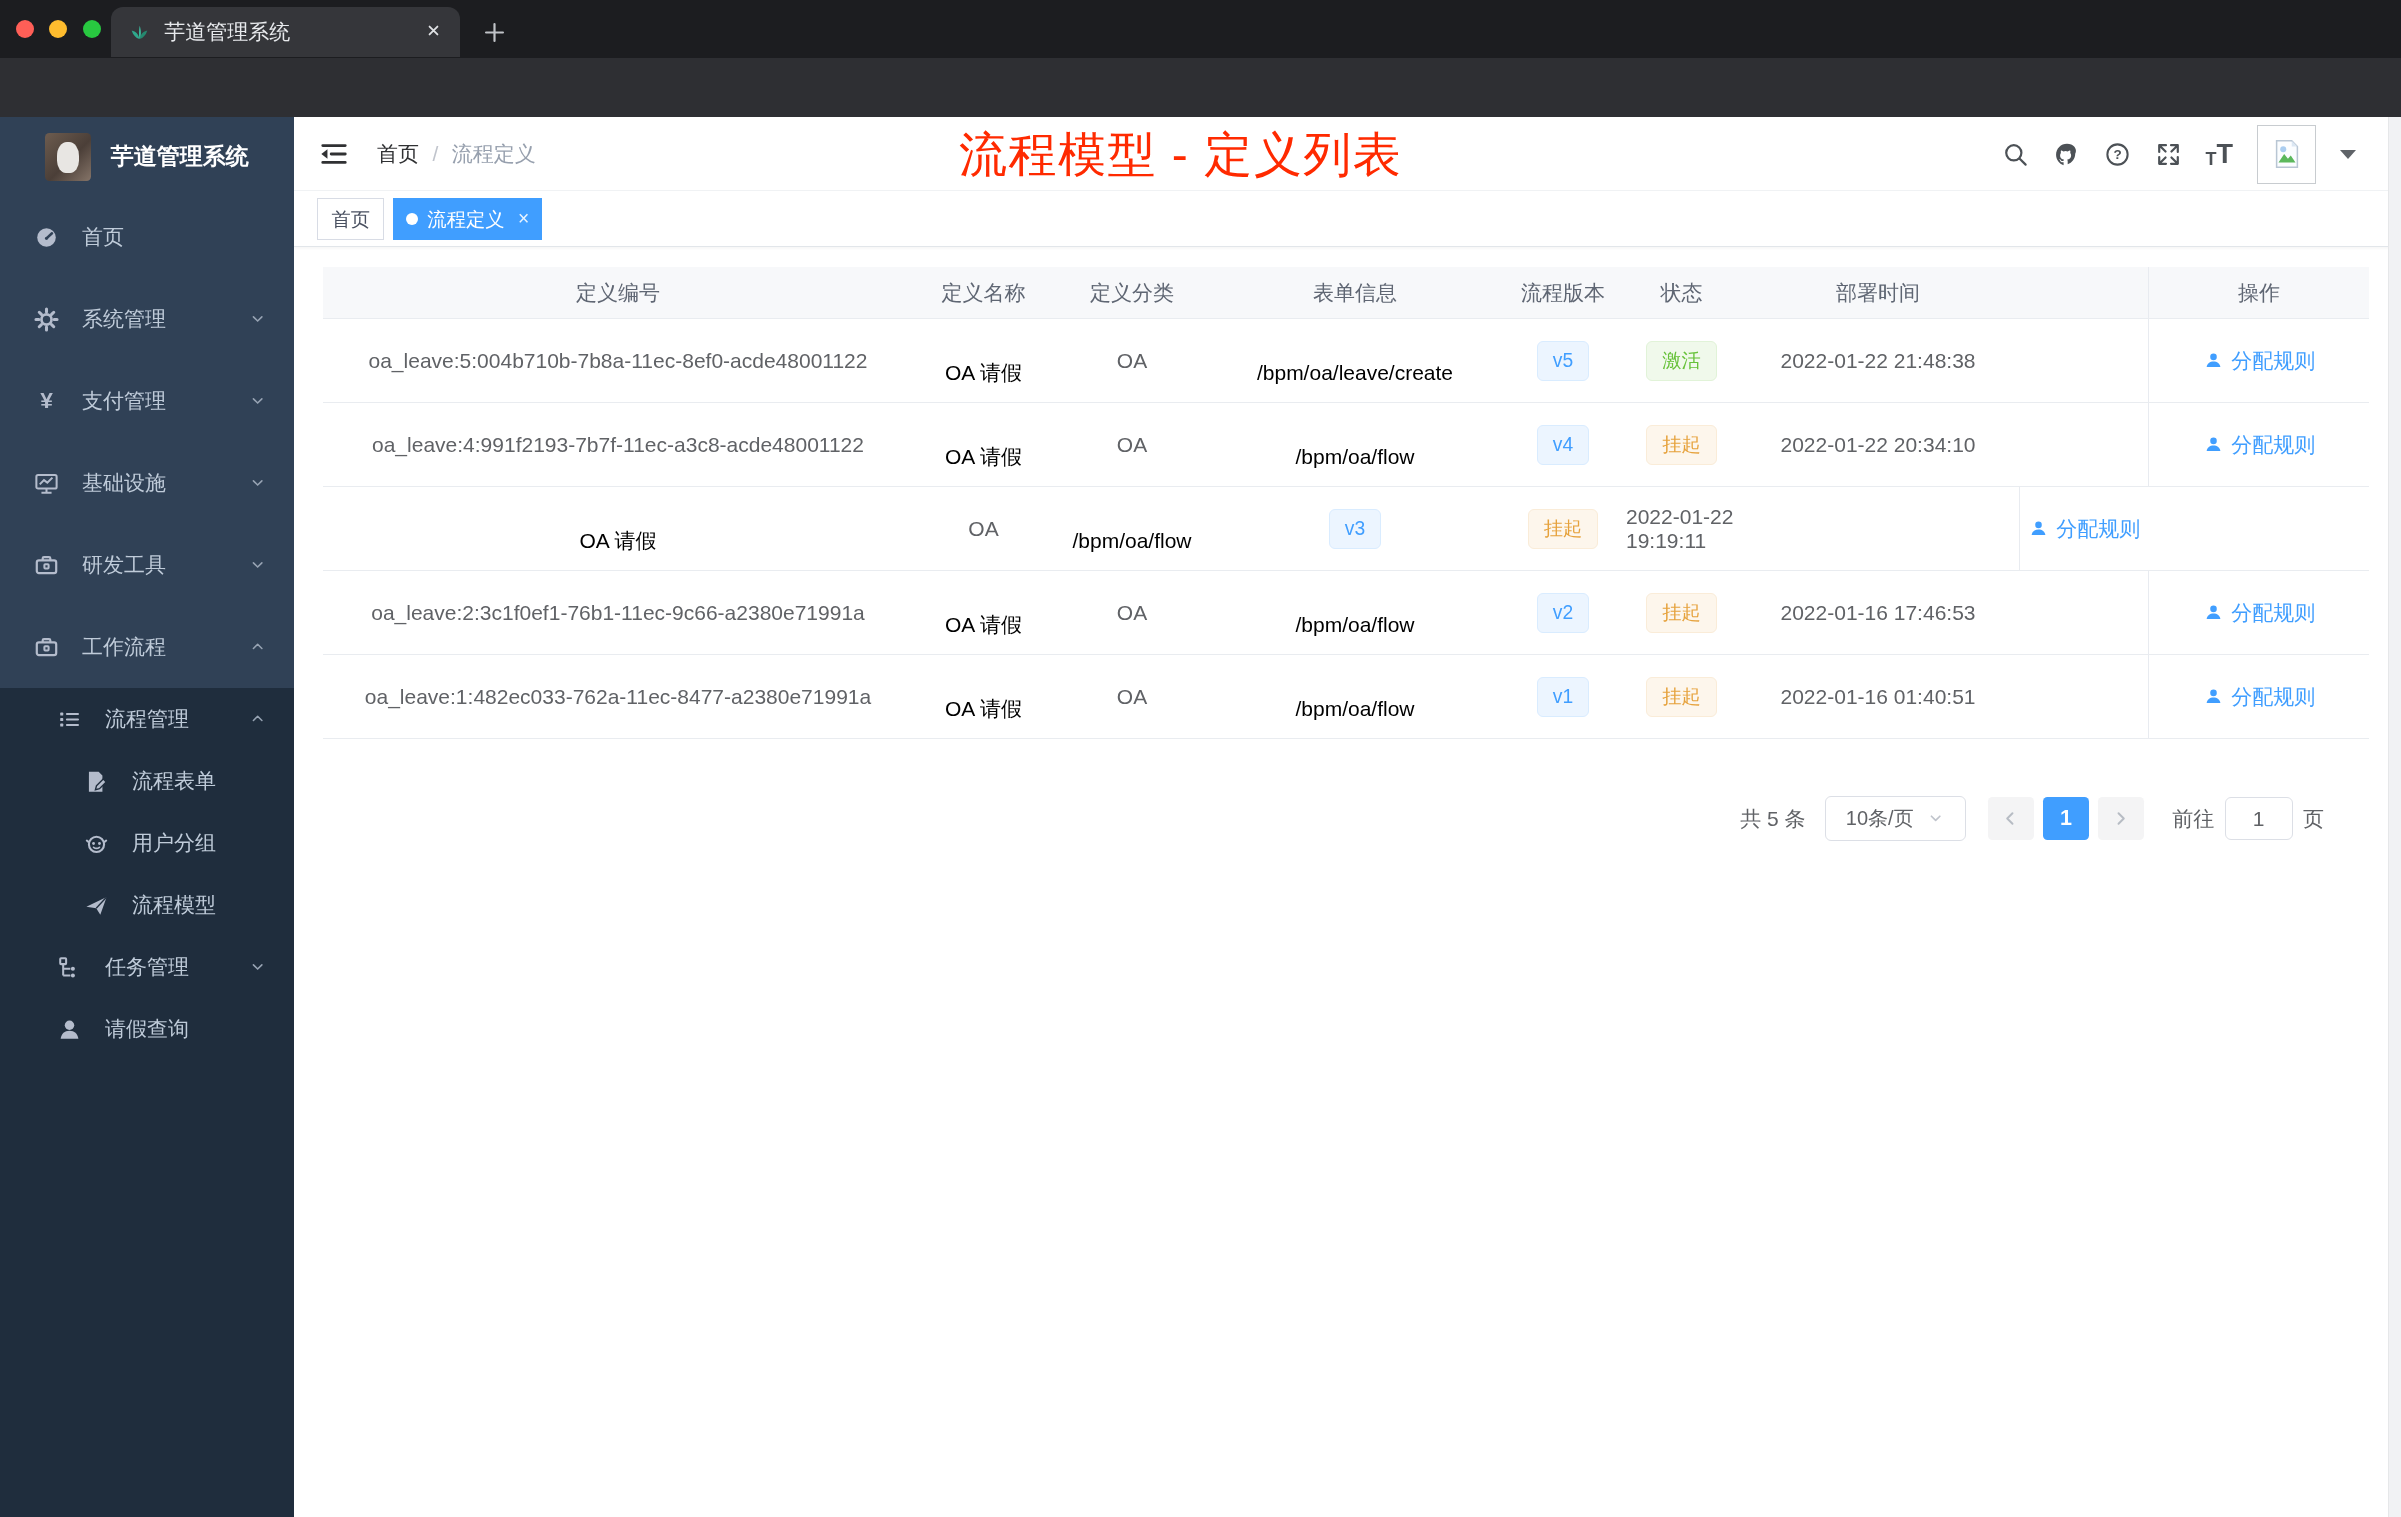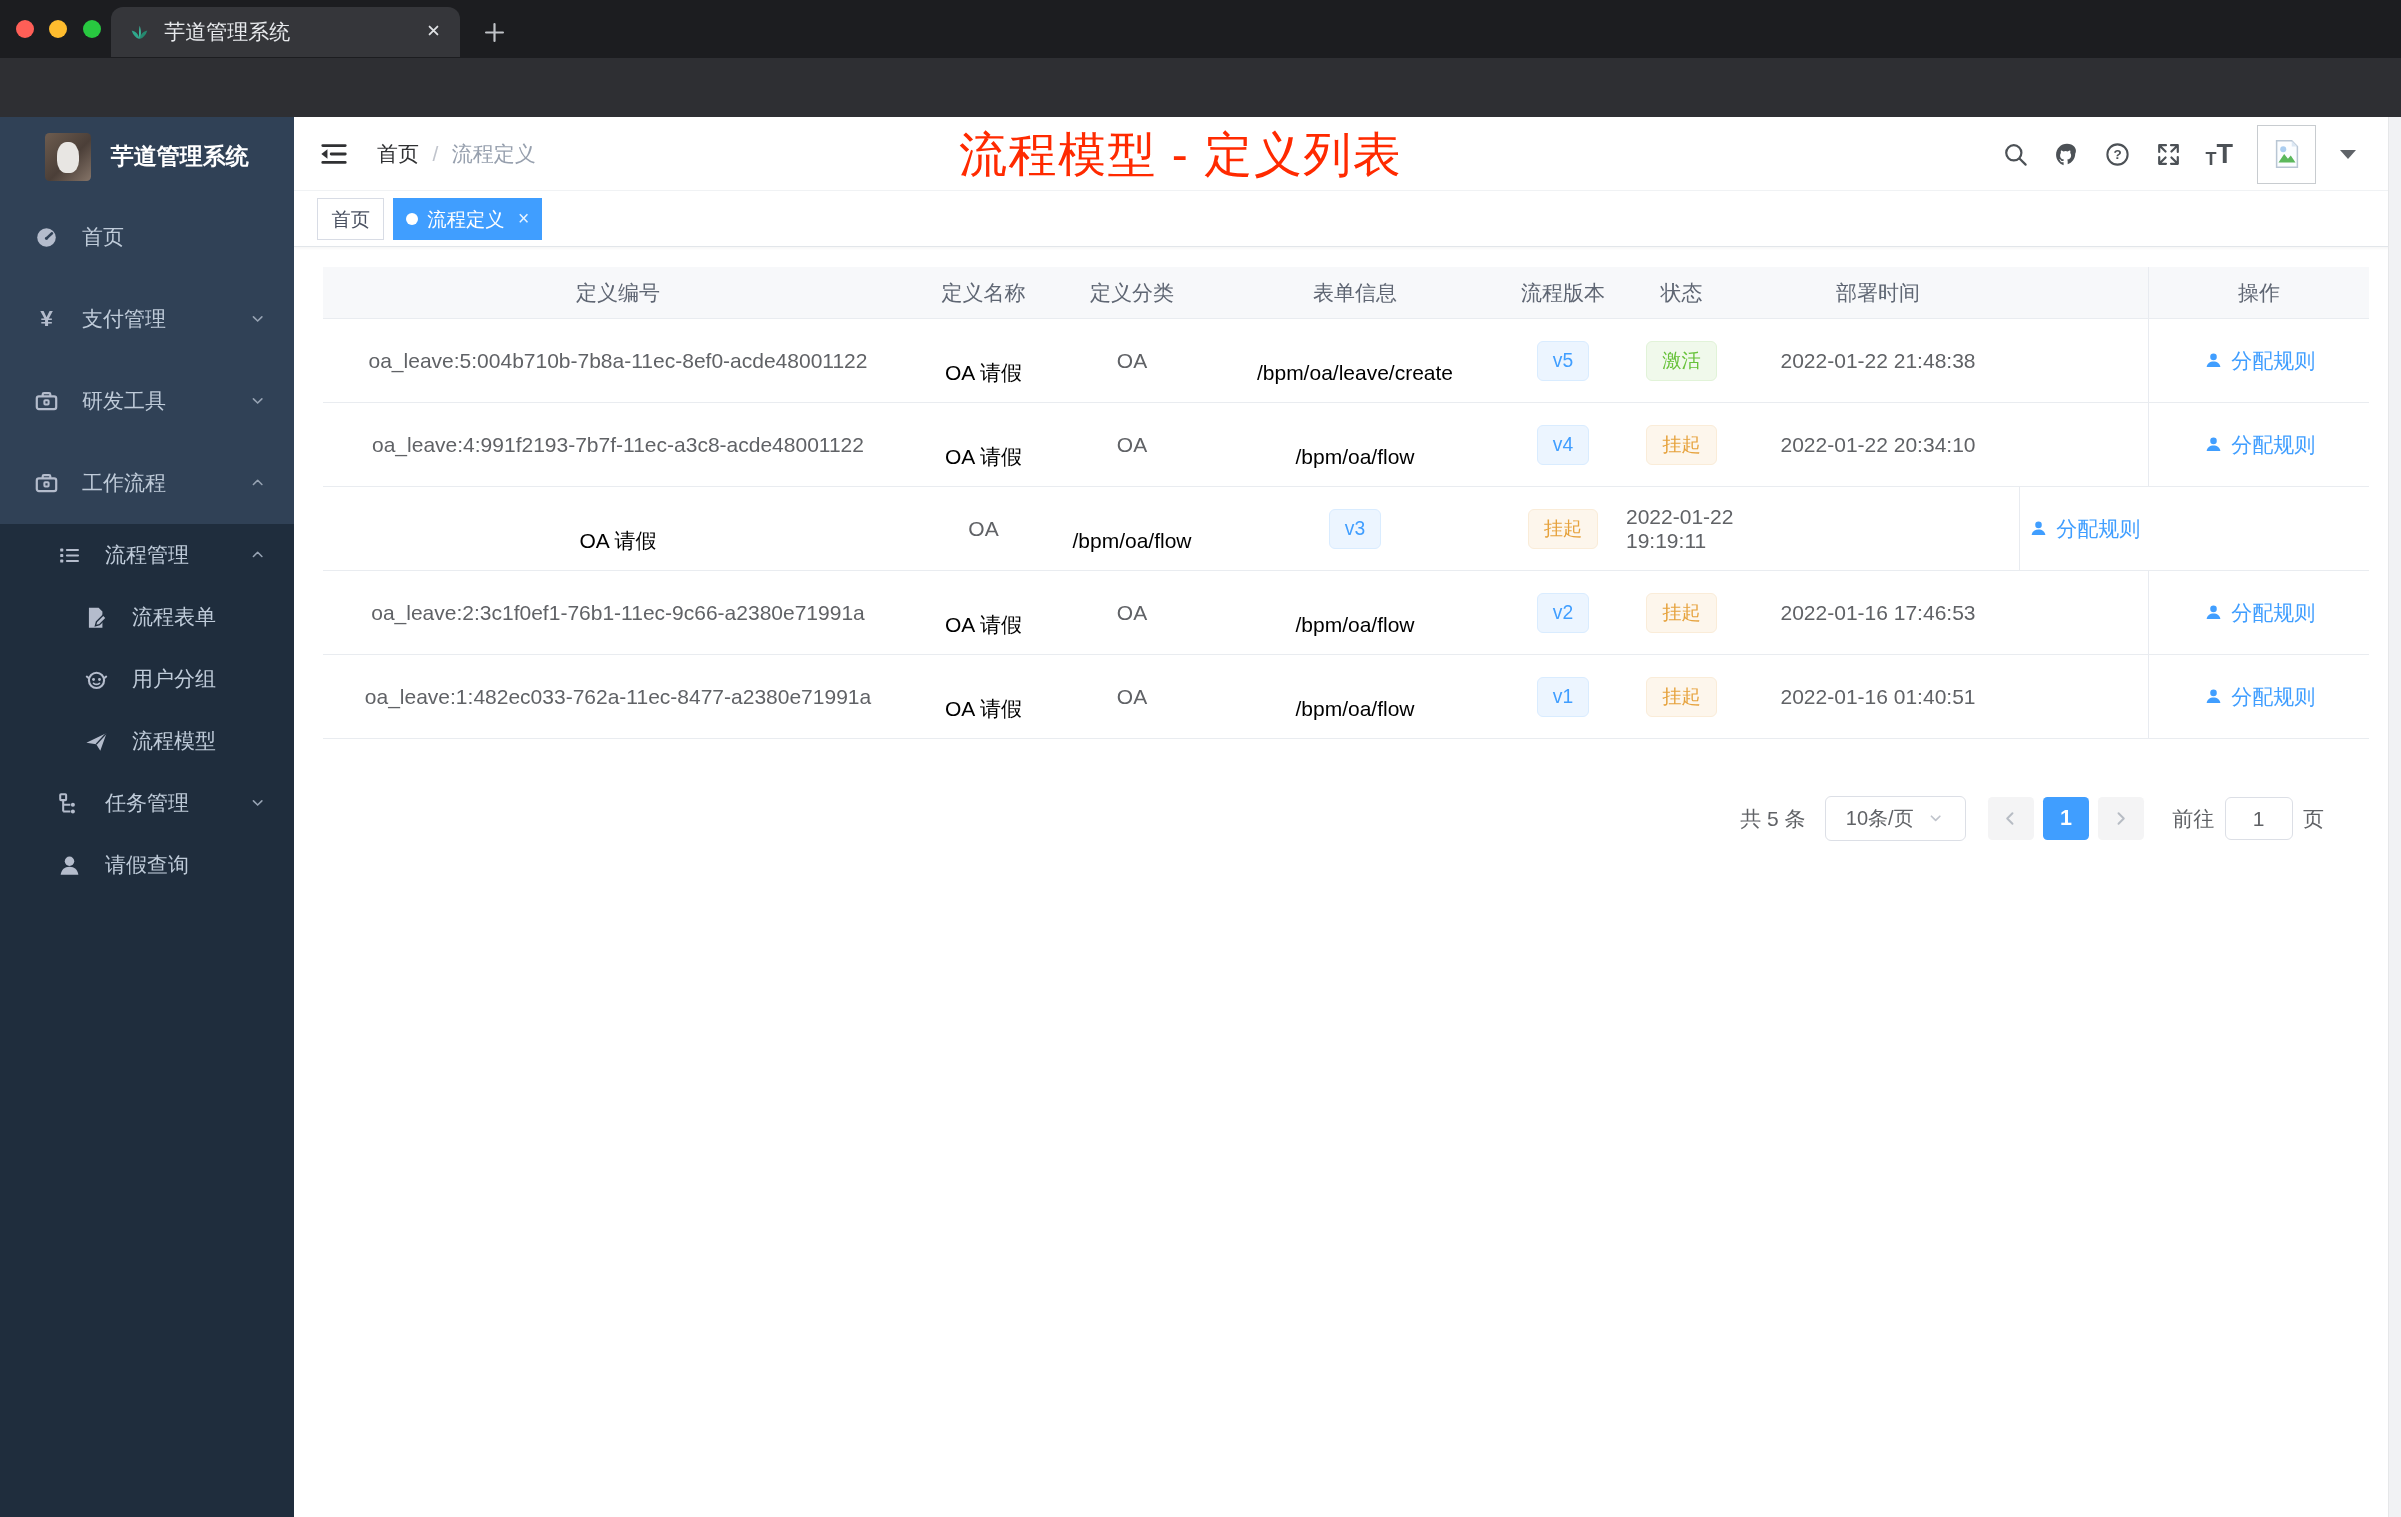--- a/index.html
+++ b/index.html
@@ -215,24 +215,47 @@
     <nav id="menu-top">
         <div class="m-item lvl-top">
           <span class="mi-icon"><svg width="27" height="27" viewBox="0 0 32 32">
               <circle cx="16" cy="16" r="11" fill="currentColor"></circle>
               <path d="M16 17 22.5 11" stroke="#304156" stroke-width="3" stroke-linecap="round"></path>
               <circle cx="16" cy="17" r="1.8" fill="#304156"></circle>
             </svg></span>
           <span>首页</span>
         </div>
         <div class="m-item lvl-top">
+          <span class="mi-icon"><svg width="27" height="27" viewBox="0 0 32 32">
+              <circle cx="16" cy="16" r="6" fill="none" stroke="currentColor" stroke-width="3.2"></circle>
+              <g stroke="currentColor" stroke-width="3.6" stroke-linecap="round">
+                <path d="M25 16h3.5M22 22l2.6 2.6M16 25v3.5M10 22l-2.6 2.6M7 16H3.5M10 10 7.4 7.4M16 7V3.5M22 10l2.6-2.6"></path>
+              </g>
+            </svg></span>
+          <span>系统管理</span>
+          <span class="arrow"><svg width="19.3" height="19.3" viewBox="0 0 32 32">
+              <path d="M9 13l7 7 7-7" fill="none" stroke="currentColor" stroke-width="2.6" stroke-linecap="round" stroke-linejoin="round"></path>
+            </svg></span>
+        </div>
+        <div class="m-item lvl-top">
           <span class="mi-icon"><svg width="27" height="27" viewBox="0 0 32 32" style="font-size:28px">
               <text x="16" y="24" font-size="27" font-weight="bold" text-anchor="middle" fill="currentColor">¥</text>
             </svg></span>
           <span>支付管理</span>
+          <span class="arrow"><svg width="19.3" height="19.3" viewBox="0 0 32 32">
+              <path d="M9 13l7 7 7-7" fill="none" stroke="currentColor" stroke-width="2.6" stroke-linecap="round" stroke-linejoin="round"></path>
+            </svg></span>
+        </div>
+        <div class="m-item lvl-top">
+          <span class="mi-icon"><svg width="27" height="27" viewBox="0 0 32 32">
+              <rect x="4" y="6" width="24" height="16" rx="2" fill="none" stroke="currentColor" stroke-width="2.4"></rect>
+              <path d="M8 17l5-5 4 3 6-6" fill="none" stroke="currentColor" stroke-width="2.4"></path>
+              <path d="M16 22v5M10 27h12" stroke="currentColor" stroke-width="2.4"></path>
+            </svg></span>
+          <span>基础设施</span>
           <span class="arrow"><svg width="19.3" height="19.3" viewBox="0 0 32 32">
               <path d="M9 13l7 7 7-7" fill="none" stroke="currentColor" stroke-width="2.6" stroke-linecap="round" stroke-linejoin="round"></path>
             </svg></span>
         </div>
         <div class="m-item lvl-top">
           <span class="mi-icon"><svg width="27" height="27" viewBox="0 0 32 32">
               <rect x="4.5" y="10" width="23" height="15" rx="2.5" fill="none" stroke="currentColor" stroke-width="2.6"></rect>
               <path d="M11.5 10V7.5A1.5 1.5 0 0 1 13 6h6a1.5 1.5 0 0 1 1.5 1.5V10" fill="none" stroke="currentColor" stroke-width="2.6"></path>
               <rect x="13.5" y="14.5" width="5" height="5" rx="1" fill="none" stroke="currentColor" stroke-width="2.4"></rect>
             </svg></span>

